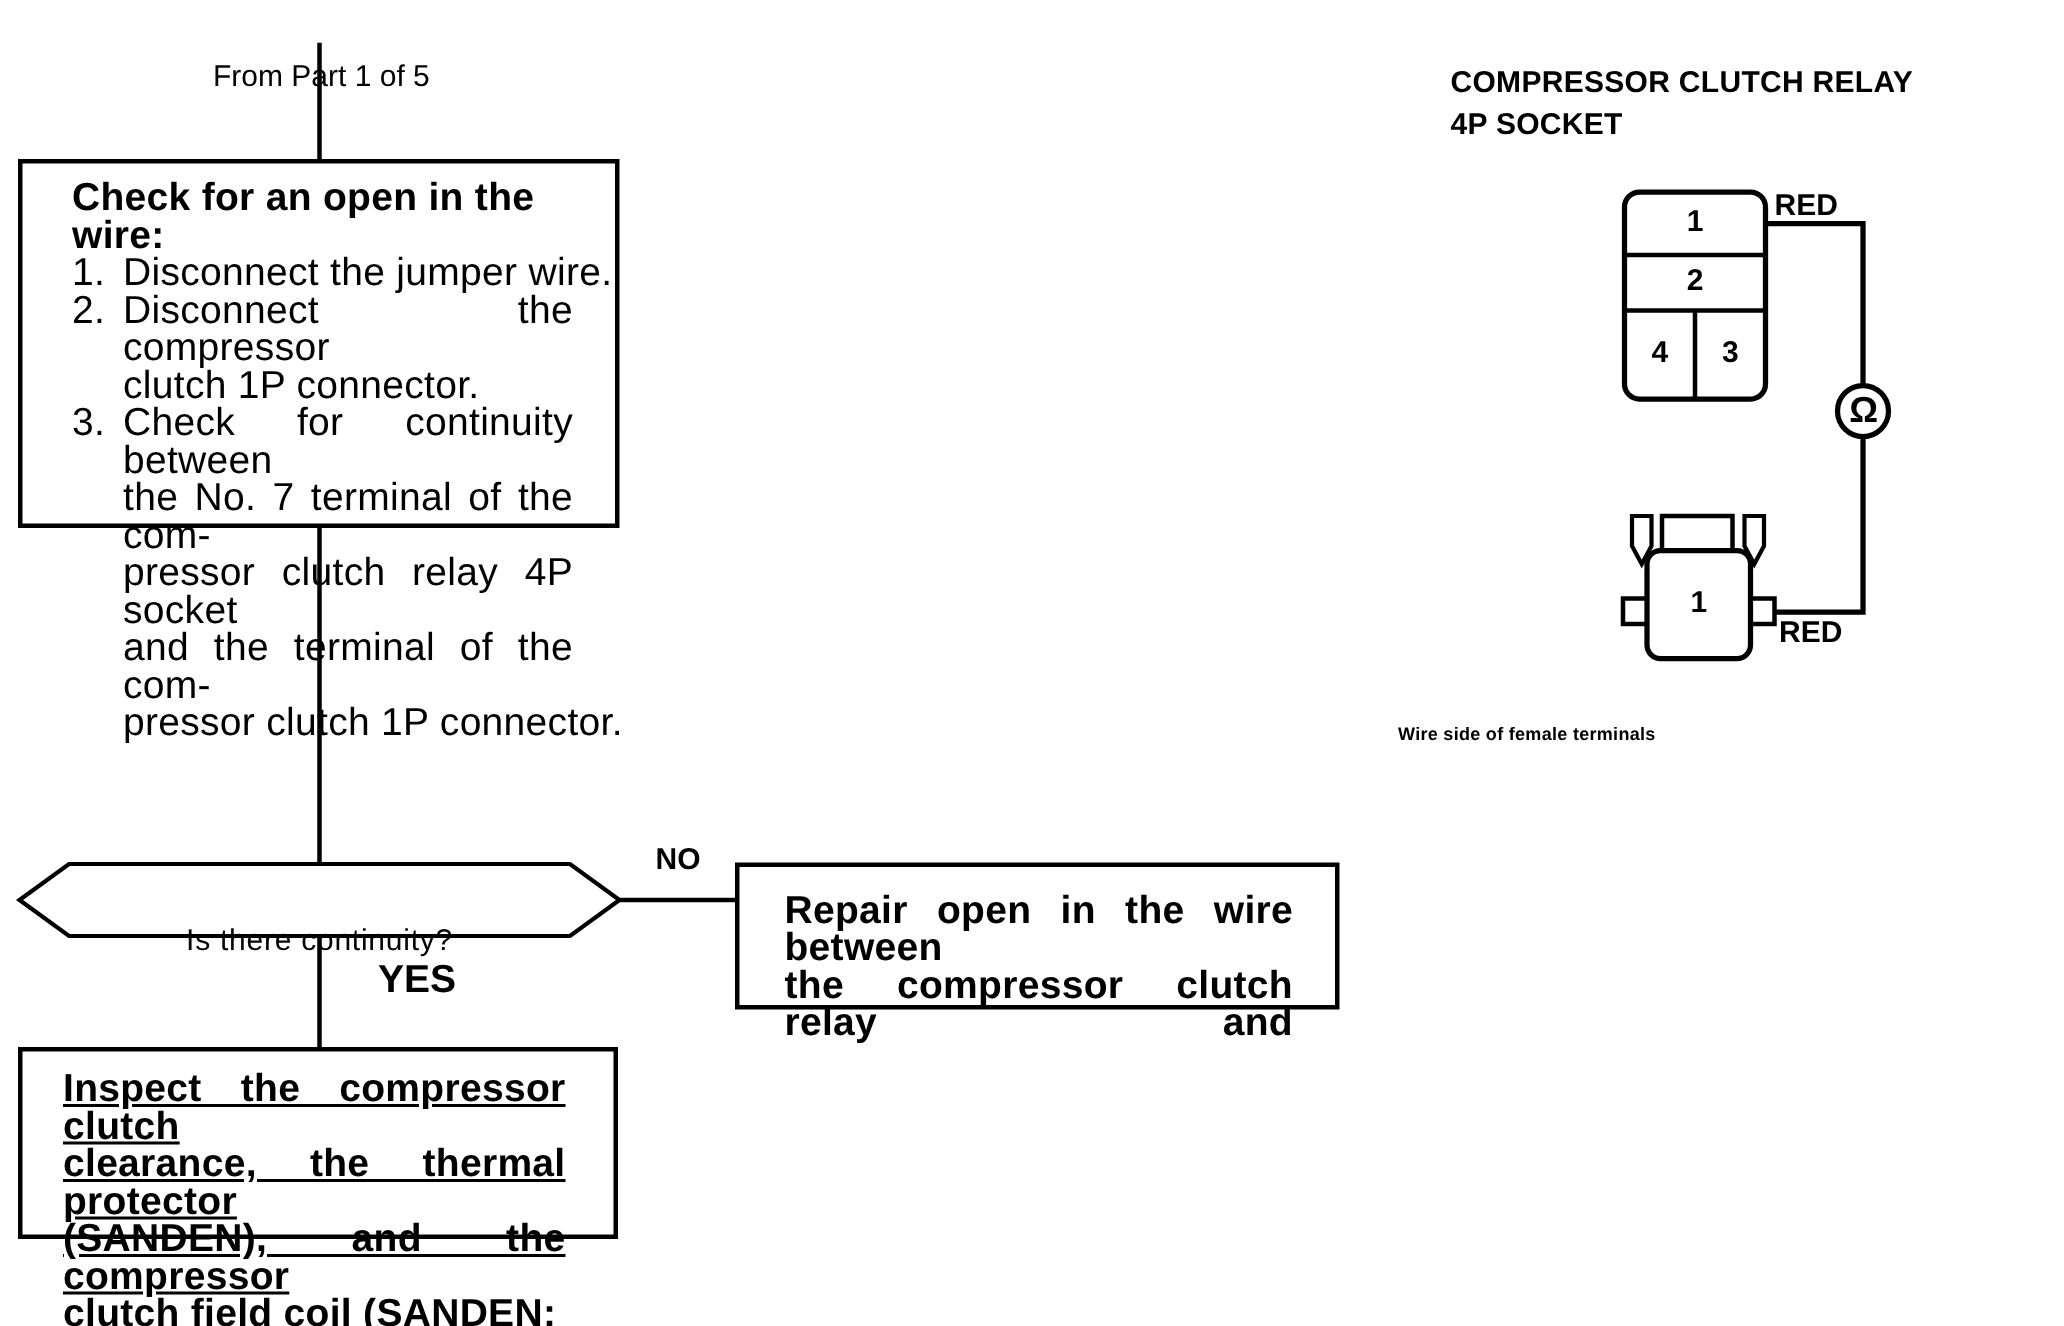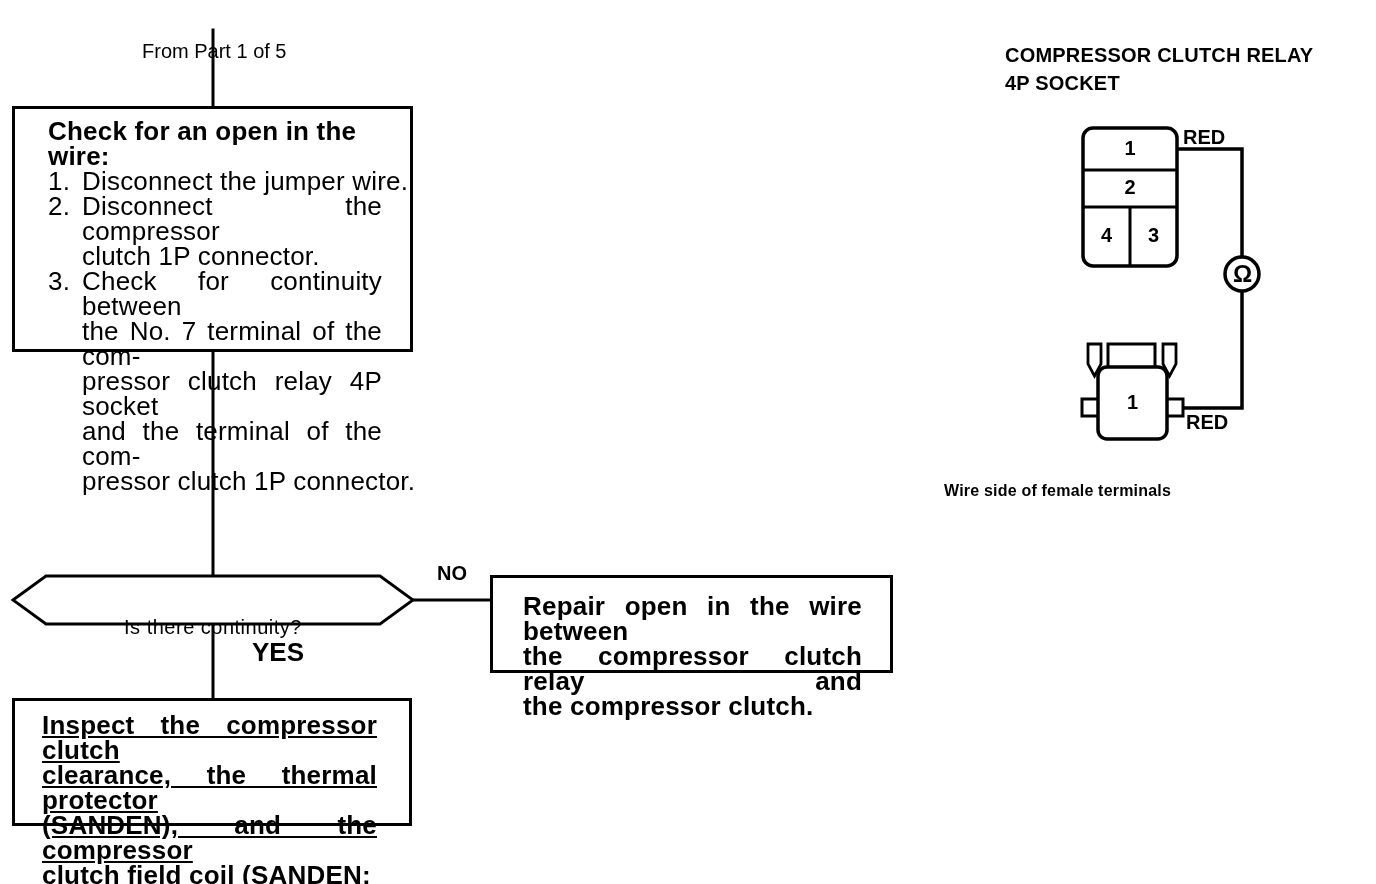--- a/index.html
+++ b/index.html
@@ -23,32 +23,32 @@
   .repair-box{left:490px;top:550px;width:403px;height:98px;padding:16px 28px 0 30px;font-weight:700;margin-top:25px;}
   .inspect-box{left:12px;top:698px;width:400px;height:128px;padding:12px 32px 0 27px;font-weight:700;text-decoration:underline;}
 
   
   .from-label{left:142px;top:8px;font-size:20px;margin-top:32px;}
   .hex-q{left:13px;top:588px;width:400px;text-align:center;font-size:20px;letter-spacing:0.5px;margin-top:28px;}
   .no-label{left:437px;top:562px;font-size:20px;font-weight:700;}
   .yes-label{left:213px;top:637px;font-size:26px;font-weight:700;margin-left:39px;}
 
   
-  .relay-title{left:1005px;top:41px;font-size:20px;font-weight:700;line-height:28px;letter-spacing:0.2px;}
+  .relay-title{left:967px;top:41px;font-size:20px;font-weight:700;line-height:28px;letter-spacing:0.2px;}
   .pin{z-index:2;text-align:center;font-size:20px;font-weight:700;}
   .pin1{left:1083px;top:137px;width:94px;}
   .pin2{left:1083px;top:176px;width:94px;}
   .pin4{left:1083px;top:224px;width:47px;}
   .pin3{left:1130px;top:224px;width:47px;}
   .red-top{left:1183px;top:126px;font-size:20px;font-weight:700;}
   .red-bottom{left:1186px;top:411px;font-size:20px;font-weight:700;}
   .omega{left:1224px;top:260px;width:37px;text-align:center;font-size:24px;font-weight:700;line-height:28px;}
   .conn-pin{left:1098px;top:391px;width:69px;text-align:center;font-size:20px;font-weight:700;}
   .conn-title{left:932px;top:456px;font-size:20px;font-weight:700;letter-spacing:0.2px;}
-  .conn-subtitle{left:932px;top:482px;font-size:16px;font-weight:700;letter-spacing:0.2px;margin-left:12px;}
+  .conn-subtitle{left:932px;top:482px;font-size:12px;font-weight:700;letter-spacing:0.2px;}
 </style>
 </head>
 <body>
 
 <div class="canvas">
 
   <svg width="1376" height="884" viewBox="0 0 1376 884">
     <g stroke="#000" stroke-width="3" stroke-linecap="square" fill="none">
       <line x1="213" y1="30" x2="213" y2="106"></line>
       <line x1="213" y1="352" x2="213" y2="576"></line>
@@ -107,21 +107,20 @@
     </div>
   </div>
 
   <div class="txt hex-q">Is there continuity?</div>
   <div class="txt no-label">NO</div>
   <div class="txt yes-label">YES</div>
 
   <div class="box repair-box">
     <div class="line j">Repair open in the wire between</div>
     <div class="line j">the compressor clutch relay and</div>
-    <div class="line">the compressor clutch.</div>
   </div>
 
   <div class="box inspect-box">
     <div class="line j">Inspect the compressor clutch</div>
     <div class="line j">clearance, the thermal protector</div>
     <div class="line j">(SANDEN), and the compressor</div>
     <div class="line">clutch field coil (SANDEN:</div>
     <div class="line">DENSO),</div>
   </div>
 

